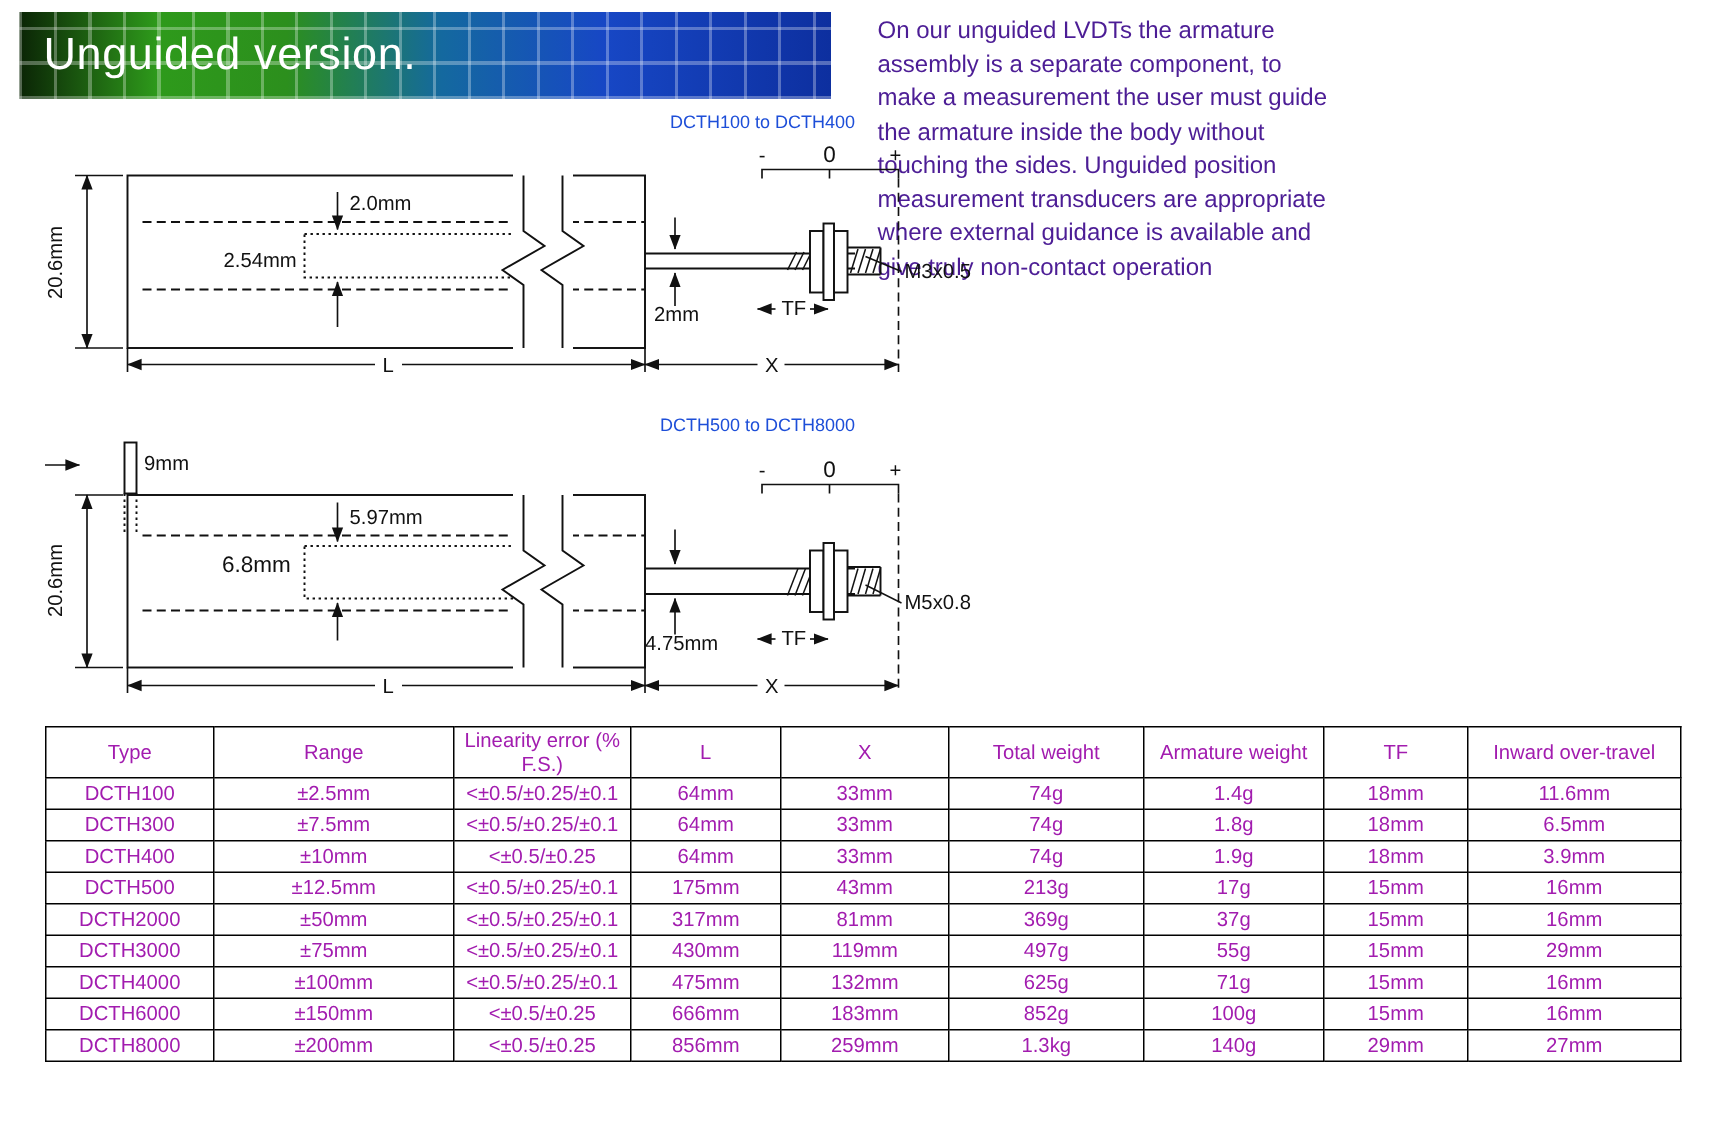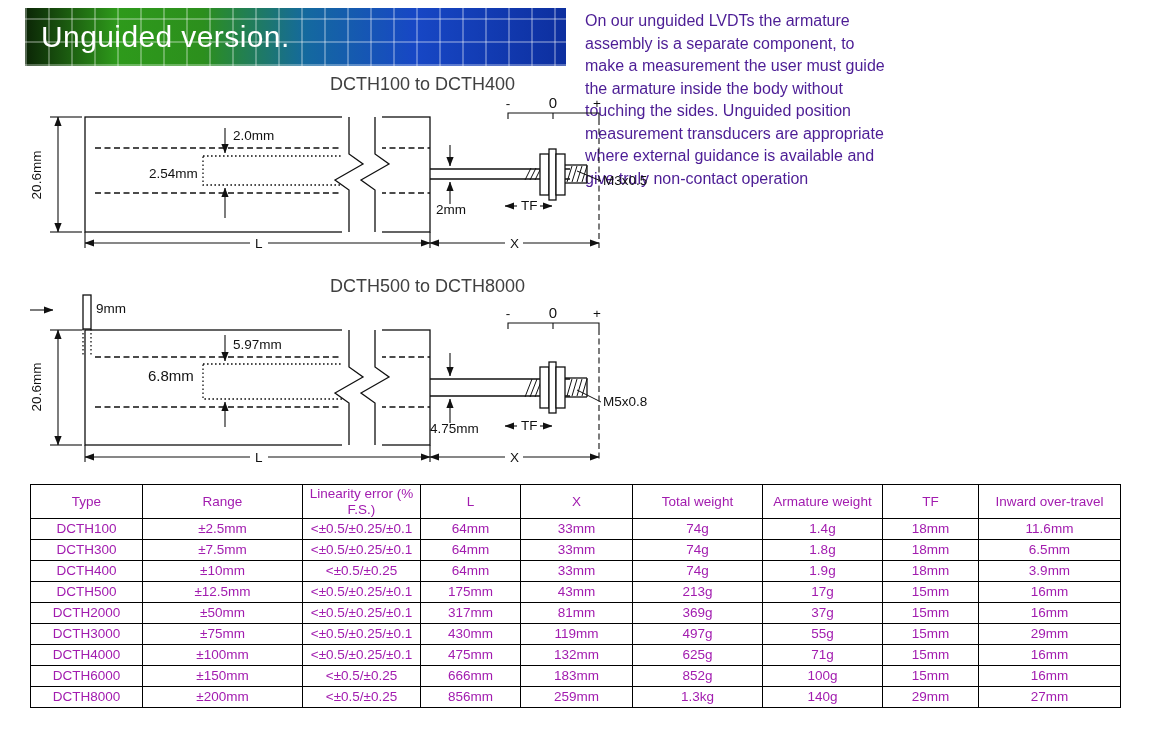--- a/index.html
+++ b/index.html
@@ -1,33 +1,33 @@
 <!DOCTYPE html>
 <html><head>
 <meta charset="utf-8">
 <style>
   *{margin:0;padding:0;box-sizing:border-box}
   html,body{background:#fff}
   .page{position:relative;width:1149px;height:752px;background:#ffffff;
         font-family:"Liberation Sans",sans-serif;color:#111;overflow:hidden}
 
   
-  .banner{position:absolute;left:25px;top:8px;width:541px;height:58px;
+  .banner{position:absolute;left:13px;top:8px;width:541px;height:58px;
     background:
       repeating-linear-gradient(90deg, rgba(255,255,255,.30) 0 2px, transparent 2px 23px),
       repeating-linear-gradient(0deg,  rgba(255,255,255,.30) 0 2px, transparent 2px 23px),
       linear-gradient(90deg,#0b2506 0%,#2e9a1b 17%,#2c8f1d 33%,#14699f 52%,#1747c5 72%,#0d2f9f 100%);
     display:flex;align-items:center}
   .banner-title{color:#fff;font-size:30px;letter-spacing:.4px;padding-left:16px;white-space:nowrap}
 
   
   .intro{position:absolute;left:585px;top:10px;width:300px;font-size:16px;line-height:22.5px;color:#4c1d95}
 
   
-  .diag-caption{position:absolute;font-size:18px;width:240px;text-align:left;color:#404040}
+  .diag-caption{position:absolute;font-size:12px;width:240px;text-align:right;color:#1d4ed8}
   .caption-small{left:330px;top:74px}
   .caption-large{left:330px;top:276px}
 
   svg.diag{position:absolute;overflow:visible}
   .d-small{left:25px;top:88px}
   .d-large{left:25px;top:285px}
 
   
   table.spec{position:absolute;left:30px;top:484px;width:1090px;border-collapse:collapse;
              table-layout:fixed;font-size:13.5px;color:#a21caf}

